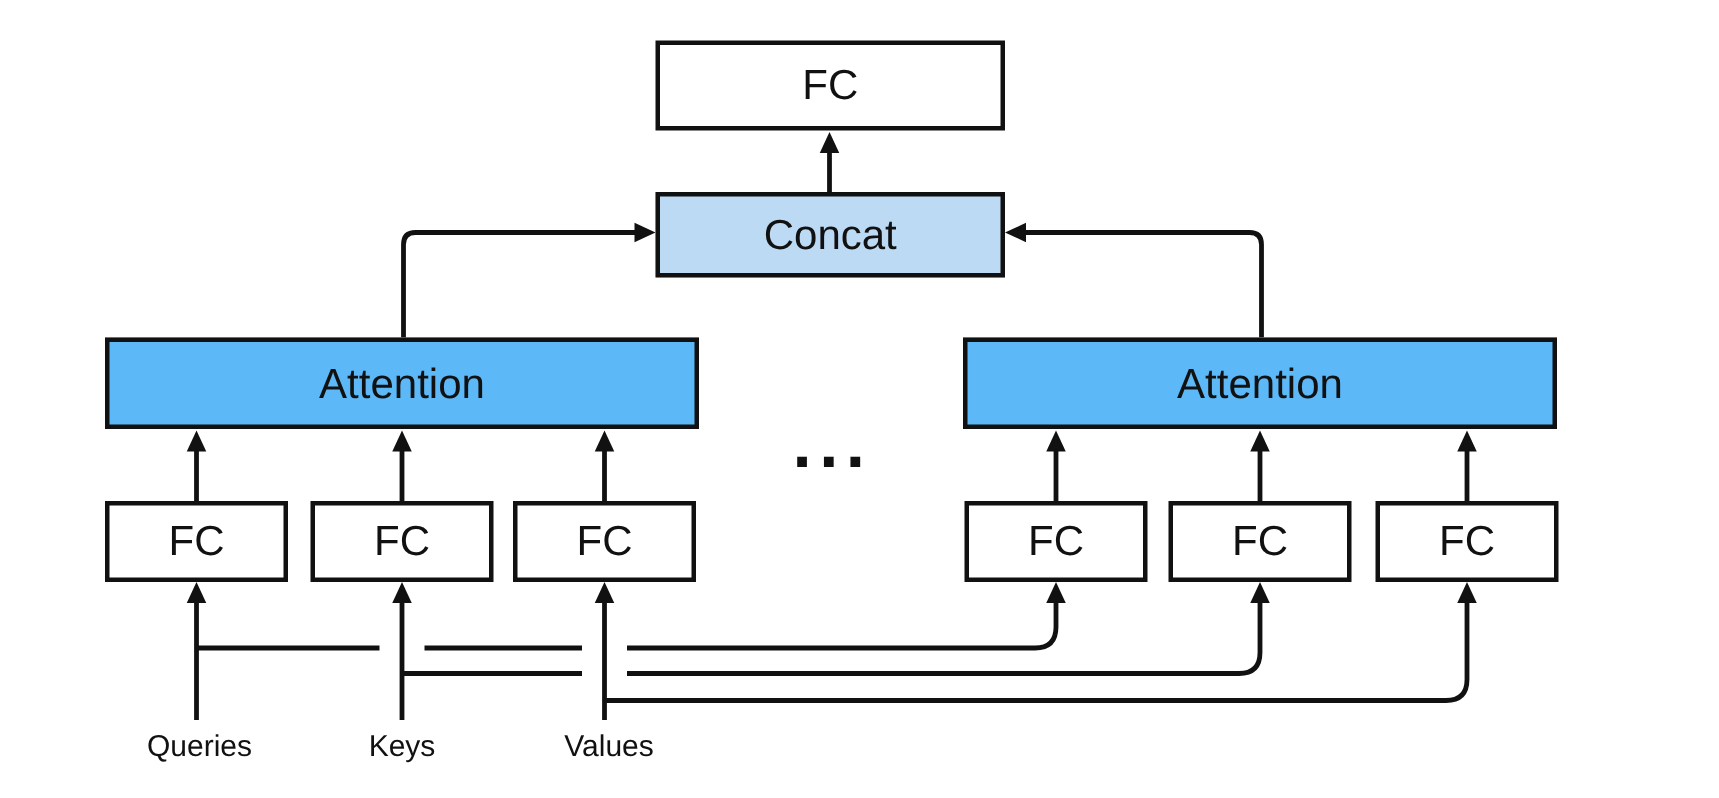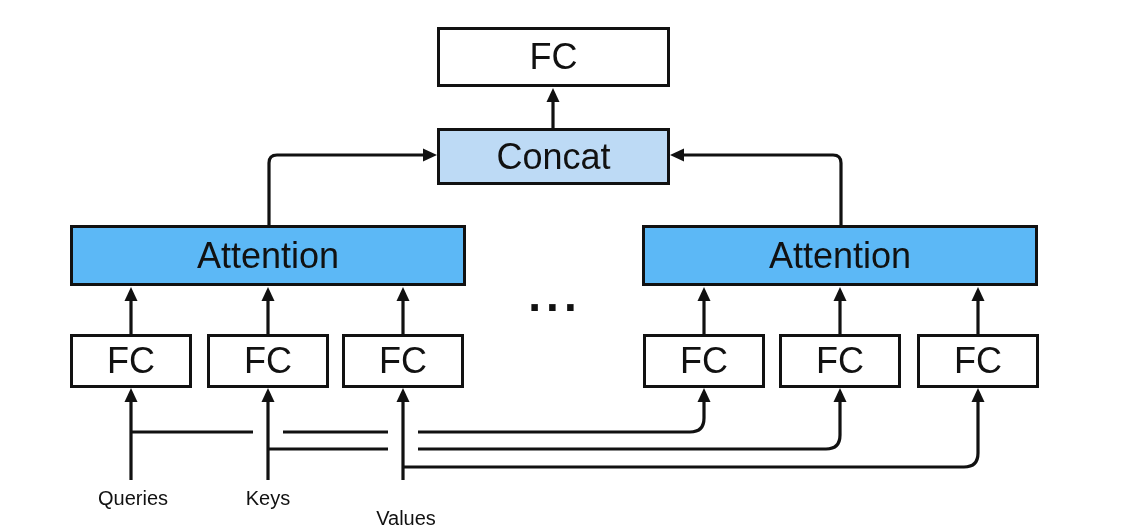--- a/index.html
+++ b/index.html
@@ -7,34 +7,34 @@
   .canvas{
     position:relative; width:1146px; height:532px; background:var(--background,#fff);
     overflow:hidden;
   }
   .connector-layer{position:absolute; left:0; top:0; width:1146px; height:532px;}
   .edge{stroke:var(--line,#111); stroke-width:3.2; fill:none;}
   .arrowhead{fill:var(--line,#111); stroke:none;}
   .box{
     position:absolute; box-sizing:border-box; border:3px solid var(--line,#111);
     background:var(--box-fill,#fff); display:flex; align-items:center; justify-content:center;
-    font-size:36px; color:var(--text,#111); line-height:1;
+    font-size:28px; color:var(--text,#111); line-height:1;
   }
   .n-output-fc{left:437px; top:27px;  width:233px; height:60px;}
   .n-concat   {left:437px; top:128px; width:233px; height:57px; background:var(--concat-fill,#bddaf5);justify-content:center;}
   .n-att-l    {left:70px;  top:225px; width:396px; height:61px; background:var(--attention-fill,#5cb8f6);}
   .n-att-r    {left:642px; top:225px; width:396px; height:61px; background:var(--attention-fill,#5cb8f6);}
   .n-fc{width:122px; height:54px; top:334px; position:absolute;}
   .n-fc1{left:70px;} .n-fc2{left:207px;} .n-fc3{left:342px;}
   .n-fc4{left:643px;} .n-fc5{left:779px;} .n-fc6{left:917px;}
   .input-label{
     position:absolute; top:487px; transform:translateX(-50%);
     font-size:20px; color:var(--text,#111); white-space:nowrap;
   }
-  .lbl-queries{left:133px;} .lbl-keys{left:268px;} .lbl-values{left:406px;margin-top:20px;}
+  .lbl-queries{left:133px;} .lbl-keys{left:268px;} .lbl-values{left:406px;}
   .ellipsis{
     position:absolute; left:555px; top:272px; transform:translateX(-50%);
     font-size:46px; font-weight:700; letter-spacing:5px; color:var(--text,#111); line-height:1;
   }
 </style>
 </head>
 <body>
 
 <div class="canvas">
 

